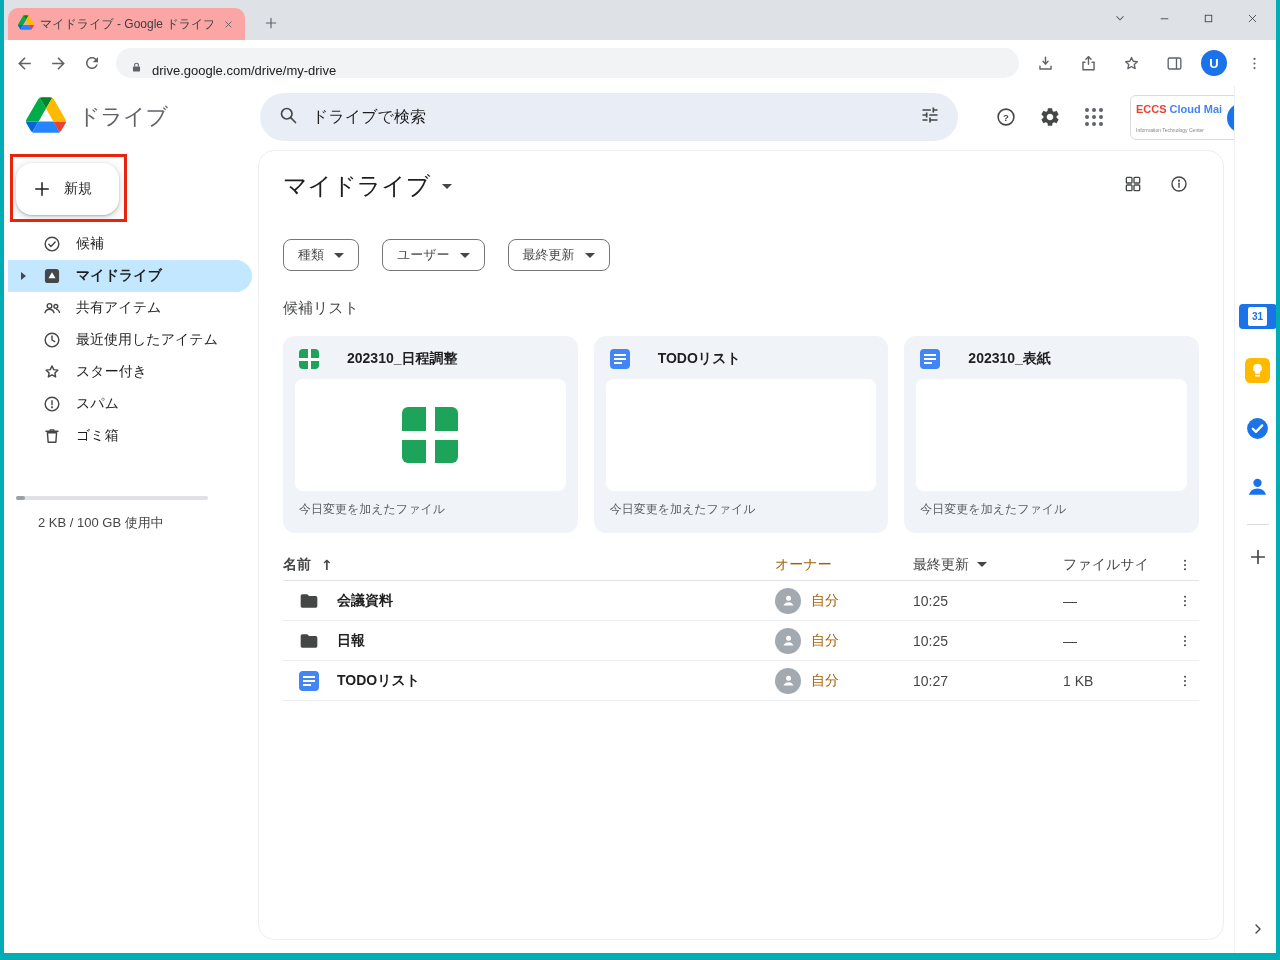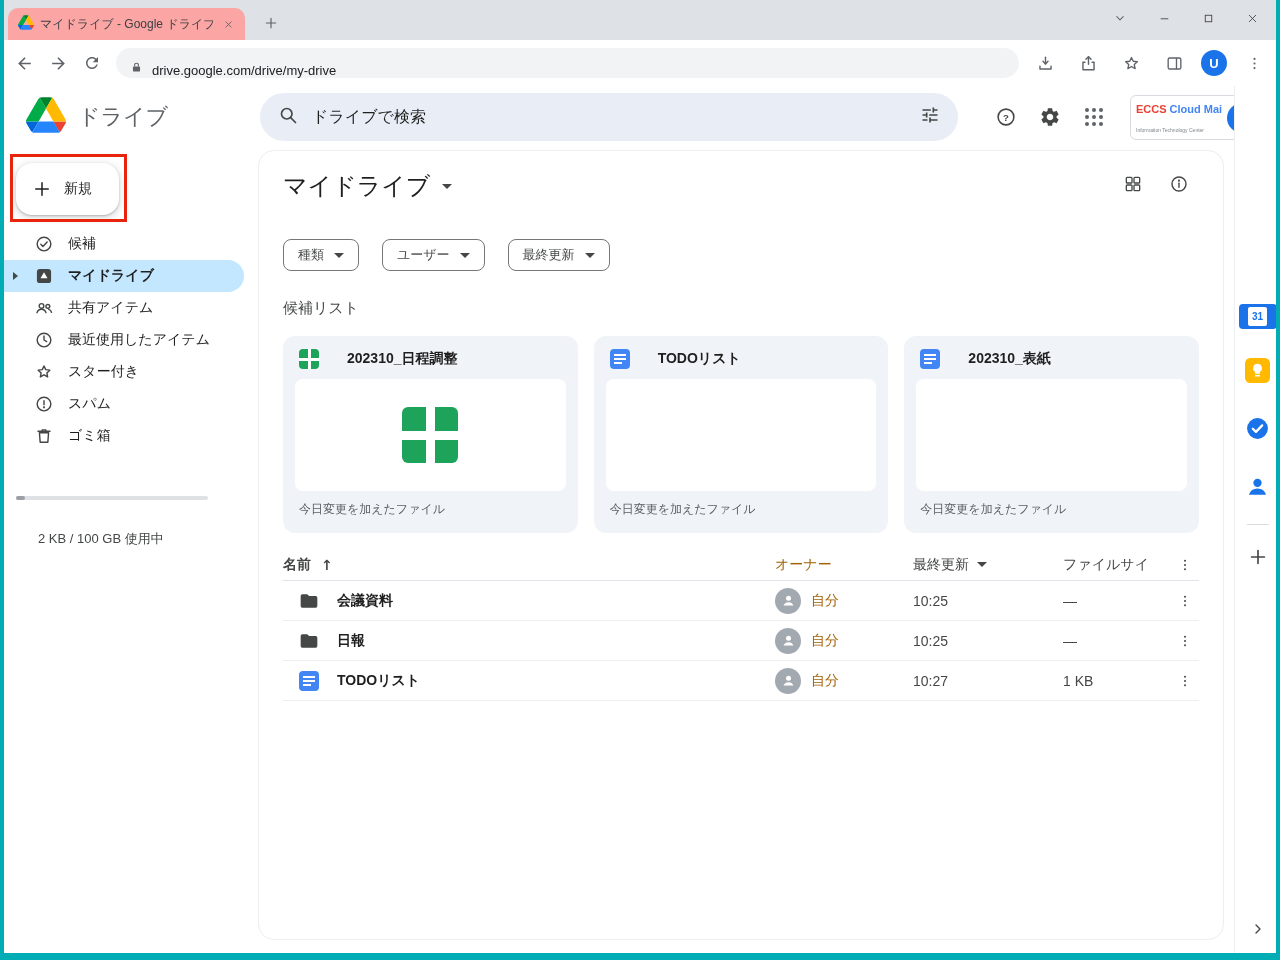--- a/index.html
+++ b/index.html
@@ -57,29 +57,29 @@
   .eccs-tag { font-size:5px; color:#80868b; white-space:nowrap; }
   .eccs-avatar { width:30px; height:30px; border-radius:50%; background:#1a73e8; color:#fff; font-size:14px;
                  font-weight:bold; display:flex; align-items:center; justify-content:center; flex:none; }
 
   
   .newbtn { position:absolute; left:16px; top:77px; width:103px; height:52px; background:#fff; border:none;
             border-radius:16px; box-shadow:0 1px 2px rgba(60,64,67,.3), 0 2px 6px 2px rgba(60,64,67,.15);
             display:flex; align-items:center; gap:12px; padding:0 16px; font-size:14px; color:#1f1f1f; cursor:pointer; }
   .red-annotation { position:absolute; left:10px; top:68px; width:117px; height:68px;
                     border:3px solid #e8240c; z-index:6; pointer-events:none; }
-  .nav { position:absolute; left:0; top:142px; width:244px; }
+  .nav { position:absolute; left:8px; top:142px; width:244px; }
   .nav-item { height:32px; display:flex; align-items:center; padding-left:34px; position:relative;
               border-radius:0 20px 20px 0; font-size:14px; color:#1f1f1f; gap:14px; cursor:pointer; }
   .nav-item.selected { background:#c2e7ff; font-weight:bold; }
   .nav-caret { position:absolute; left:13px; width:0; height:0; border-left:5px solid #444746;
                border-top:4px solid transparent; border-bottom:4px solid transparent; }
   .storage-bar { position:absolute; left:16px; top:410px; width:192px; height:4px; background:#dfe1e5; border-radius:2px; }
   .storage-fill { width:9px; height:100%; background:#9aa0a6; border-radius:2px; }
-  .storage-text { position:absolute; left:38px; top:444px; font-size:13px; color:#444746; }
+  .storage-text { position:absolute; left:38px; top:428px; font-size:13px; color:#444746; }
 
   
   .maincard { position:absolute; left:258px; top:64px; width:966px; height:790px; background:#fff;
               border:1px solid #eceef1; border-radius:16px; padding:18px 24px 0; }
   .m-titlerow { display:flex; align-items:center; height:34px; }
   .m-title { font-size:24px; color:#1f1f1f; display:flex; align-items:center; gap:12px; cursor:pointer; }
   .dd-caret { width:0; height:0; border-top:5px solid #444746; border-left:5px solid transparent; border-right:5px solid transparent; }
   .m-actions { margin-left:auto; display:flex; gap:26px; align-items:center; margin-right:10px; }
   .chips { display:flex; gap:23px; margin-top:36px; }
   .chip { height:32px; border:1px solid #747775; border-radius:8px; display:flex; align-items:center; gap:10px;

